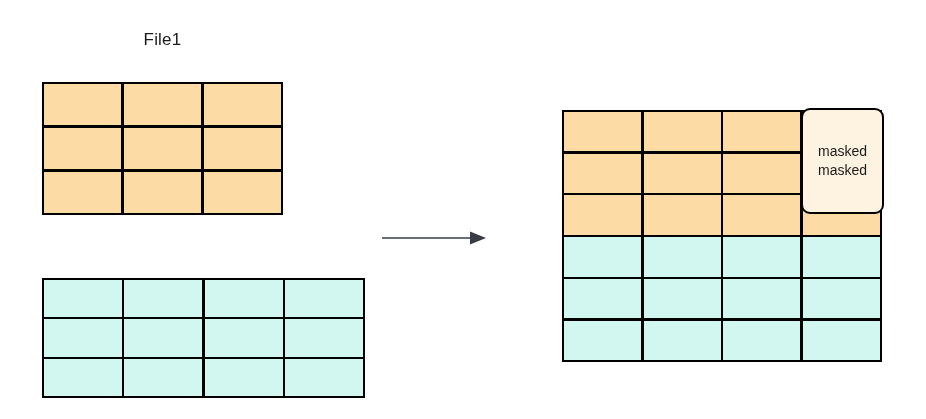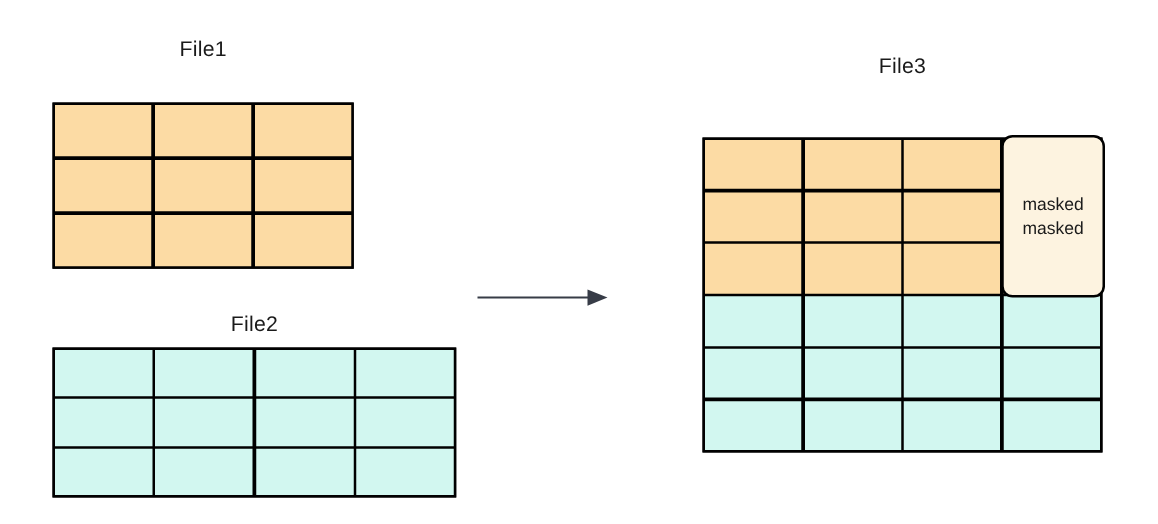--- a/index.html
+++ b/index.html
@@ -87,21 +87,21 @@
     grid-template-columns: repeat(4, 1fr);
     grid-template-rows: repeat(6, 1fr);
   }
 
   
   #masked-value-box {
     position: absolute;
     left: 801px;
     top: 108px;
     width: 83px;
-    height: 130px;
+    height: 106px;
     box-sizing: border-box;
     background: #fdf3e0;
     border: 2.4px solid #000000;
     border-radius: 9px;
     display: flex;
     flex-direction: column;
     align-items: center;
     justify-content: center;
     font-size: 14px;
     line-height: 19px;
@@ -131,21 +131,20 @@
     <div class="grid-cell cell-orange"></div>
     <div class="grid-cell cell-orange"></div>
     <div class="grid-cell cell-orange"></div>
     <div class="grid-cell cell-orange"></div>
     <div class="grid-cell cell-orange"></div>
     <div class="grid-cell cell-orange"></div>
     <div class="grid-cell cell-orange"></div>
     <div class="grid-cell cell-orange"></div>
   </div>
 
-  <div class="table-title" id="title-file2">File2</div>
 
   <div class="grid-table" id="table-file2">
     <div class="grid-cell cell-cyan"></div>
     <div class="grid-cell cell-cyan"></div>
     <div class="grid-cell cell-cyan"></div>
     <div class="grid-cell cell-cyan"></div>
     <div class="grid-cell cell-cyan"></div>
     <div class="grid-cell cell-cyan"></div>
     <div class="grid-cell cell-cyan"></div>
     <div class="grid-cell cell-cyan"></div>
@@ -153,21 +152,20 @@
     <div class="grid-cell cell-cyan"></div>
     <div class="grid-cell cell-cyan"></div>
     <div class="grid-cell cell-cyan"></div>
   </div>
 
   <svg id="flow-arrow" viewBox="0 0 112 32">
     <line x1="4" y1="16" x2="94" y2="16" stroke="#373c47" stroke-width="1.6"></line>
     <polygon points="92,9.5 108,16 92,22.5" fill="#373c47"></polygon>
   </svg>
 
-  <div class="table-title" id="title-file3">File3</div>
 
   <div class="grid-table" id="table-file3">
 
     <div class="grid-cell cell-orange"></div>
     <div class="grid-cell cell-orange"></div>
     <div class="grid-cell cell-orange"></div>
     <div class="grid-cell cell-orange"></div>
 
     <div class="grid-cell cell-orange"></div>
     <div class="grid-cell cell-orange"></div>

